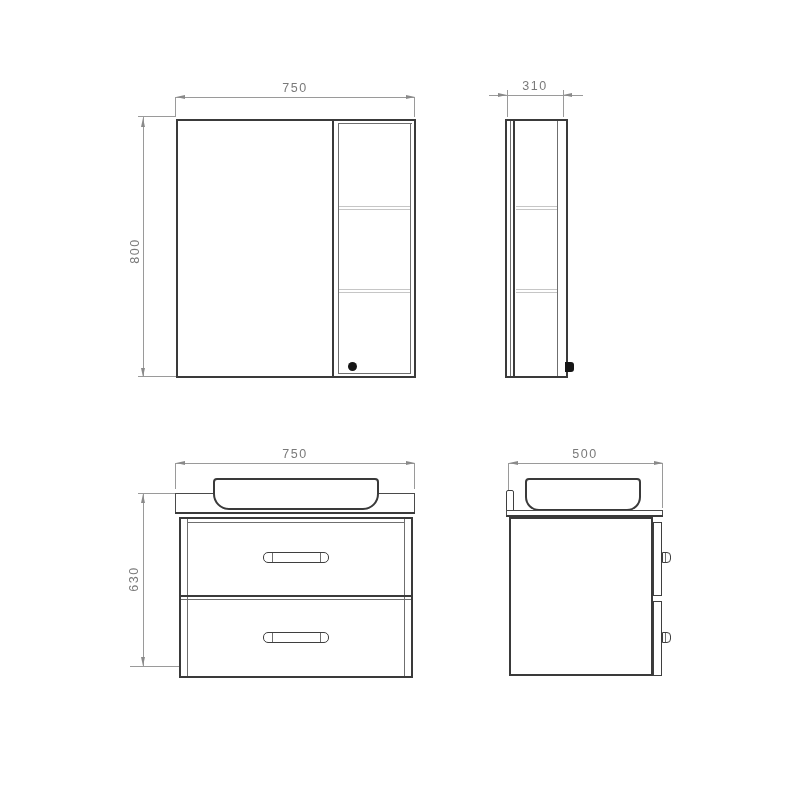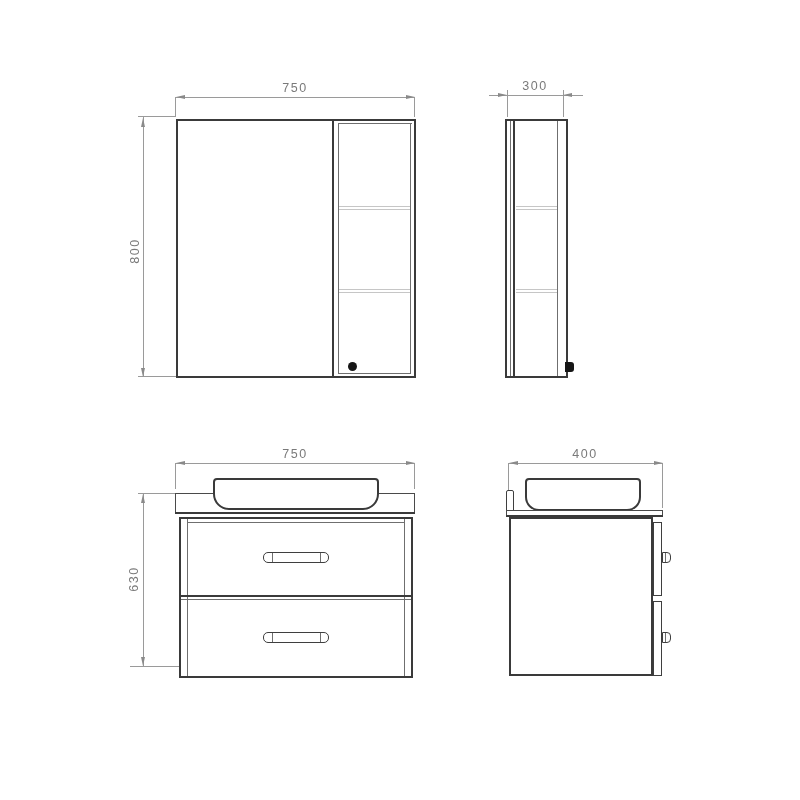--- a/index.html
+++ b/index.html
@@ -52,21 +52,21 @@
   <div class="ln c-light" style="left:339px;top:209px;width:71px;height:1px;"></div>
   <div class="ln c-light" style="left:339px;top:289px;width:71px;height:1px;"></div>
   <div class="ln c-light" style="left:339px;top:292px;width:71px;height:1px;"></div>
   <div class="knob" style="left:348px;top:362px;width:9px;height:9px;"></div>
 
   <div class="ln c-dim" style="left:489px;top:95px;width:94px;height:1px;"></div>
   <div class="ln c-dim" style="left:507px;top:90px;width:1px;height:27px;"></div>
   <div class="ln c-dim" style="left:563px;top:90px;width:1px;height:27px;"></div>
   <div class="ar ar-right" style="left:498px;top:93px;"></div>
   <div class="ar ar-left" style="left:563px;top:93px;"></div>
-  <div class="dim-label" style="left:513px;top:79px;">300</div>
+  <div class="dim-label" style="left:513px;top:79px;">310</div>
 
   <div class="box" style="left:505px;top:119px;width:63px;height:259px;"></div>
   <div class="ln c-mid" style="left:510px;top:121px;width:1px;height:255px;"></div>
   <div class="ln c-dark" style="left:513px;top:121px;width:2px;height:255px;"></div>
   <div class="ln c-mid" style="left:557px;top:121px;width:1px;height:255px;"></div>
   <div class="ln c-light" style="left:516px;top:206px;width:41px;height:1px;"></div>
   <div class="ln c-light" style="left:516px;top:209px;width:41px;height:1px;"></div>
   <div class="ln c-light" style="left:516px;top:289px;width:41px;height:1px;"></div>
   <div class="ln c-light" style="left:516px;top:292px;width:41px;height:1px;"></div>
   <div class="knob" style="left:565px;top:362px;width:9px;height:10px;border-radius:0 3px 3px 0;"></div>
@@ -99,21 +99,21 @@
   <div class="ln c-mid" style="left:320px;top:553px;width:1px;height:9px;"></div>
   <div class="box med" style="left:263px;top:632px;width:66px;height:11px;border-radius:5px;"></div>
   <div class="ln c-mid" style="left:272px;top:633px;width:1px;height:9px;"></div>
   <div class="ln c-mid" style="left:320px;top:633px;width:1px;height:9px;"></div>
 
   <div class="ln c-dim" style="left:508px;top:463px;width:1px;height:27px;"></div>
   <div class="ln c-dim" style="left:662px;top:463px;width:1px;height:45px;"></div>
   <div class="ln c-dim" style="left:508px;top:463px;width:155px;height:1px;"></div>
   <div class="ar ar-left" style="left:509px;top:461px;"></div>
   <div class="ar ar-right" style="left:654px;top:461px;"></div>
-  <div class="dim-label" style="left:563px;top:447px;">400</div>
+  <div class="dim-label" style="left:563px;top:447px;">500</div>
 
   <div class="box med" style="left:506px;top:490px;width:8px;height:23px;border-radius:2px 2px 0 0;"></div>
   <div class="box" style="left:525px;top:478px;width:116px;height:33px;border-radius:4px 4px 14px 14px;"></div>
   <div class="box thin" style="left:506px;top:510px;width:157px;height:7px;"></div>
   <div class="ln c-dark" style="left:506px;top:515px;width:157px;height:2px;"></div>
   <div class="box" style="left:509px;top:517px;width:144px;height:159px;"></div>
   <div class="box med" style="left:653px;top:522px;width:9px;height:74px;"></div>
   <div class="box med" style="left:653px;top:601px;width:9px;height:75px;"></div>
   <div class="box med" style="left:662px;top:552px;width:9px;height:11px;border-radius:0 4px 4px 0;"></div>
   <div class="ln c-mid" style="left:665px;top:553px;width:1px;height:9px;"></div>

